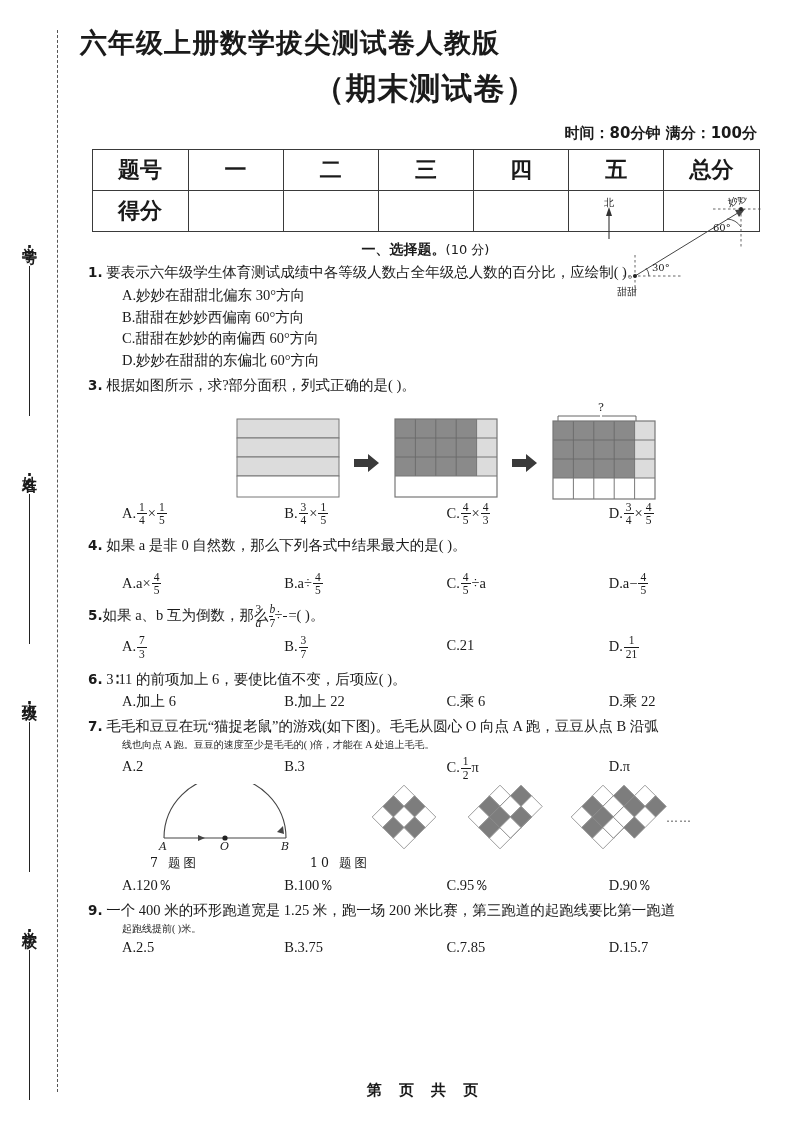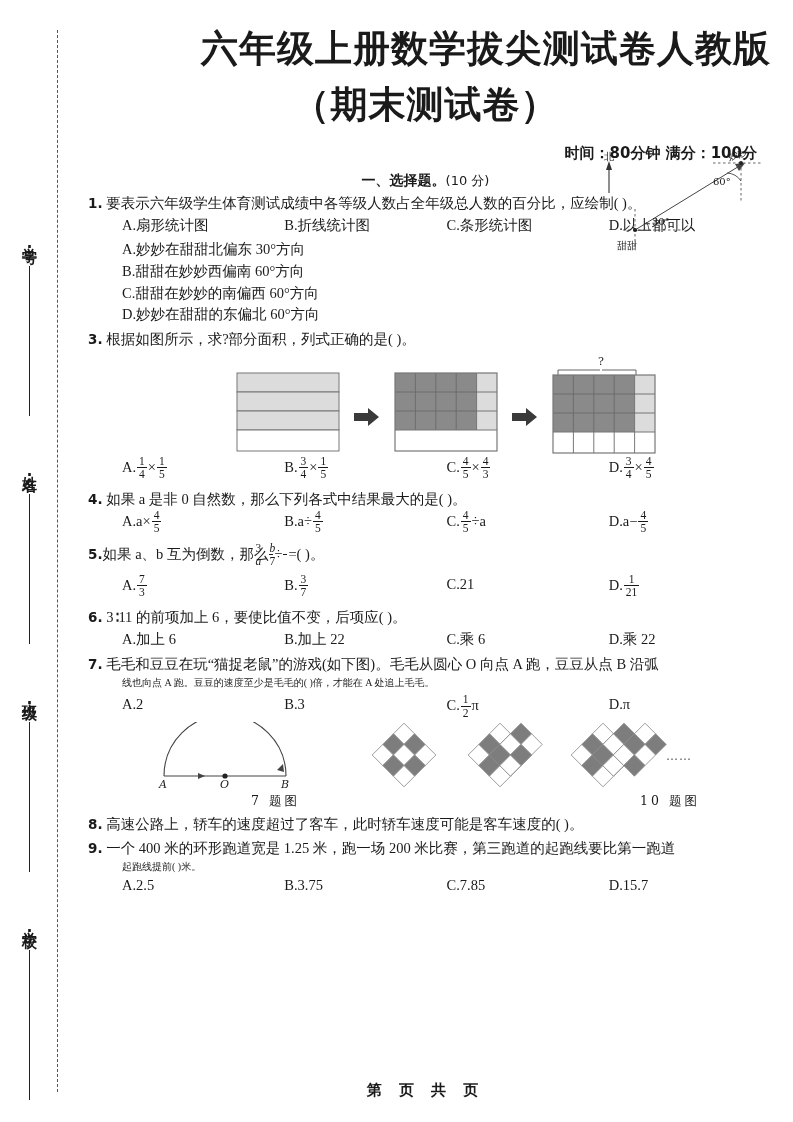--- a/index.html
+++ b/index.html
@@ -44,33 +44,33 @@
   }
 
   
   #page {
     position: absolute; left: 58px; top: 0;
     width: 735px; height: 1122px;
     padding: 0 22px;
   }
 
   .title-main {
-    text-align: right;
+    text-align: left;
     font-family: "DejaVu Sans", sans-serif;
     font-weight: 700;
-    font-size: 37px;
+    font-size: 27px;
     letter-spacing: 1px;
     margin: 26px 0 0 0;
     line-height: 1.25;
   }
   .title-sub {
     text-align: center;
     font-family: "DejaVu Sans", sans-serif;
     font-weight: 700;
-    font-size: 37px;
+    font-size: 31px;
     letter-spacing: 1px;
     margin: 8px 0 0 0;
   }
   .meta-line {
     text-align: right;
     font-family: "DejaVu Sans", sans-serif;
     font-size: 15px;
     font-weight: 600;
     margin: 14px 14px 6px 0;
   }
@@ -164,21 +164,21 @@
   .arrow-ico { width: 26px; height: 22px; margin-bottom: 26px; }
 
   
   #fig-row7 {
     display: flex; align-items: flex-start;
     margin-top: 2px;
     padding-left: 70px;
     gap: 60px;
   }
   .figcap {
-    text-align: right;
+    text-align: left;
     font-size: 12.5px;
     letter-spacing: 3px;
     margin-top: 1px;
     font-family: "DejaVu Serif", serif;
   }
 
   .footer {
     position: absolute; left: 0; bottom: 22px;
     width: 735px;
     text-align: center;
@@ -214,35 +214,51 @@
     <div class="side-rule"></div>
   </div>
 </div>
 
 <div id="page">
 
   <h1 class="title-main">六年级上册数学拔尖测试卷人教版</h1>
   <h2 class="title-sub">（期末测试卷）</h2>
   <div class="meta-line">时间：80分钟  满分：100分</div>
 
+  <table class="score">
+    <tbody>
+        <tr>
+      <td class="hcell">题号</td>
+      <td>一</td>
+      <td>二</td>
+      <td>三</td>
+      <td>四</td>
+      <td>五</td>
+      <td>总分</td>
+    </tr>
+    <tr>
+      <td class="hcell">得分</td>
+      <td></td>
+      <td></td>
+      <td></td>
+      <td></td>
+      <td></td>
+      <td></td>
+    </tr>
+  </tbody>
+    </table>
 
   <div class="section-head">
     <span>一、选择题。</span><span class="pts">(10 分)</span>
   </div>
 
   <div class="q">
     <div class="q-line">
       <span class="q-num">1.</span>
       <span>要表示六年级学生体育测试成绩中各等级人数占全年级总人数的百分比，应绘制(      )。</span>
-    </div>
-    <div class="opts">
-      <div>A.扇形统计图</div>
-      <div>B.折线统计图</div>
-      <div>C.条形统计图</div>
-      <div>D.以上都可以</div>
     </div>
   </div>
 
   <div class="q fig-wrap">
     <div class="opts stack">
       <div>A.妙妙在甜甜北偏东 30°方向</div>
       <div>B.甜甜在妙妙西偏南 60°方向</div>
       <div>C.甜甜在妙妙的南偏西 60°方向</div>
       <div>D.妙妙在甜甜的东偏北 60°方向</div>
     </div>
@@ -376,21 +392,21 @@
           </span>
       </div>
     </div>
   </div>
 
   <div class="q" style="margin-top:6px;">
     <div class="q-line">
       <span class="q-num">4.</span>
       <span>如果 a 是非 0 自然数，那么下列各式中结果最大的是(      )。</span>
     </div>
-    <div class="opts" style="margin-top:0;align-items:center;">
+    <div class="opts" style="margin-top:16px;align-items:center;">
       <div>
         <span>A.a×</span><span class="frac">
             <span>4</span>
             <span>5</span>
           </span>
       </div>
       <div>
         <span>B.a÷</span><span class="frac">
             <span>4</span>
             <span>5</span>
@@ -557,23 +573,25 @@
             </g>
           </g>
           <text x="306" y="38" font-size="12" letter-spacing="1" font-family="DejaVu Sans, sans-serif" fill="#555">……</text>
         </svg>
         <div class="figcap" style="margin-left:-50px;">10 题图</div>
       </div>
     </div>
   </div>
 
   <div class="q" style="margin-top:3px;">
-    <div class="q-line">
-      <span class="q-num">8.</span>
-      <span>高速公路上，轿车的速度超过了客车，此时轿车速度可能是客车速度的(      )。</span>
+    <div class="opts">
+      <div>A.120％</div>
+      <div>B.100％</div>
+      <div>C.95％</div>
+      <div>D.90％</div>
     </div>
   </div>
 
   <div class="q" style="margin-top:2px;">
     <div class="q-line">
       <span class="q-num">9.</span>
       <span>一个 400 米的环形跑道宽是 1.25 米，跑一场 200 米比赛，第三跑道的起跑线要比第一跑道</span>
     </div>
     <div class="q-cont">起跑线提前(      )米。</div>
     <div class="opts">

